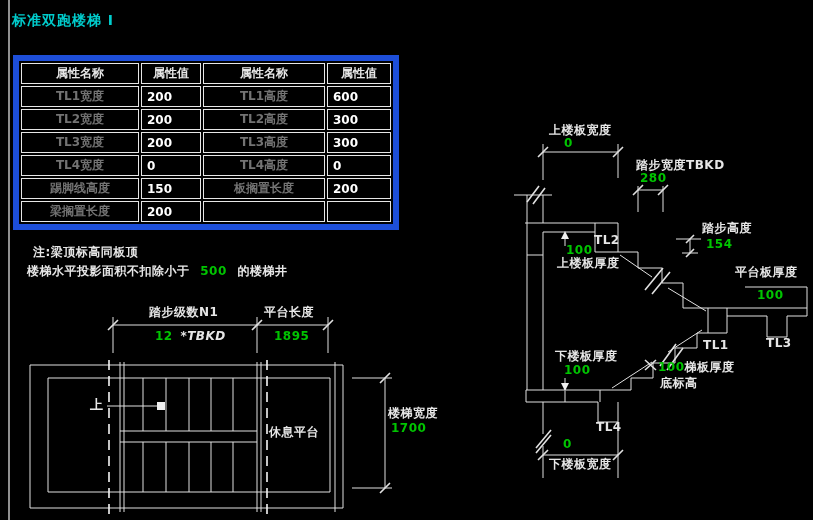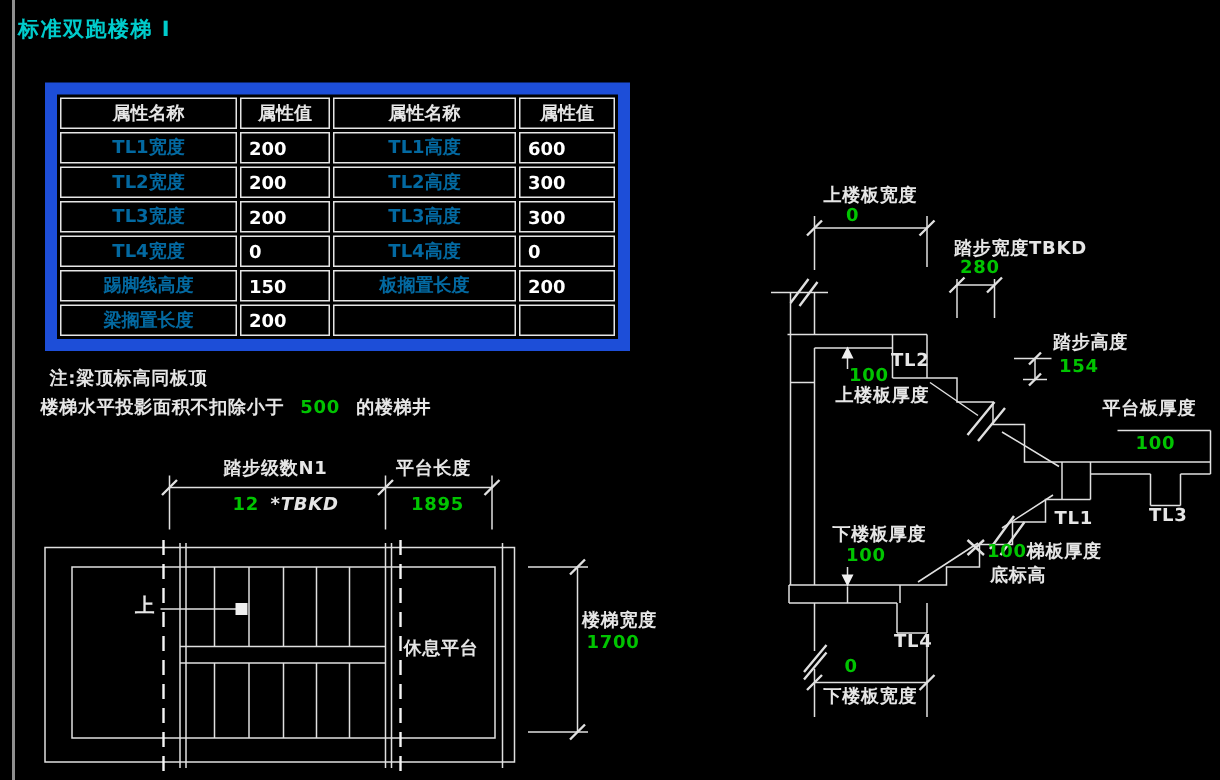--- a/index.html
+++ b/index.html
@@ -9,26 +9,26 @@
      white-space:nowrap;letter-spacing:.5px;line-height:13px;}
   .g{color:#00c400;}
   .cy{color:#00cccc;}
   .title{font-size:14px;letter-spacing:1px;}
   .pageborder{position:absolute;left:8px;top:0;width:2px;height:520px;background:#8f8f8f;}
   svg.draw{position:absolute;left:0;top:0;}
   svg.draw path, svg.draw line{stroke:#e0e0e0;stroke-width:1;fill:none;}
   svg.draw path.thick{stroke-width:1.6;}
   svg.draw path.dash{stroke:#f5f5f5;stroke-width:1.6;stroke-dasharray:10 6;}
   svg.draw .fillw{fill:#f0f0f0;stroke:none;}
-  table.attr{position:absolute;left:30px;top:55px;border-collapse:separate;
-     border-spacing:2px;border:8px solid #1d4ed8;background:#000;}
+  table.attr{position:absolute;left:13px;top:55px;border-collapse:separate;
+     border-spacing:2px;border:6px solid #1d4ed8;background:#000;}
   table.attr td{border:1px solid #e6e6e6;height:19px;padding:0 5px;
      font:bold 12px "DejaVu Sans",sans-serif;}
   td.hdr{color:#e6e6e6;text-align:center;}
-  td.nm{color:#0369a1;text-align:center;}
+  td.nm{color:#737373;text-align:center;}
   td.vl{color:#ffffff;text-align:left;padding-left:9px;}
 </style>
 </head>
 <body>
 
 <div class="screen">
 
   <div class="pageborder"></div>
 
   <div class="t cy title" style="left:12px;top:14px;">标准双跑楼梯 I</div>

